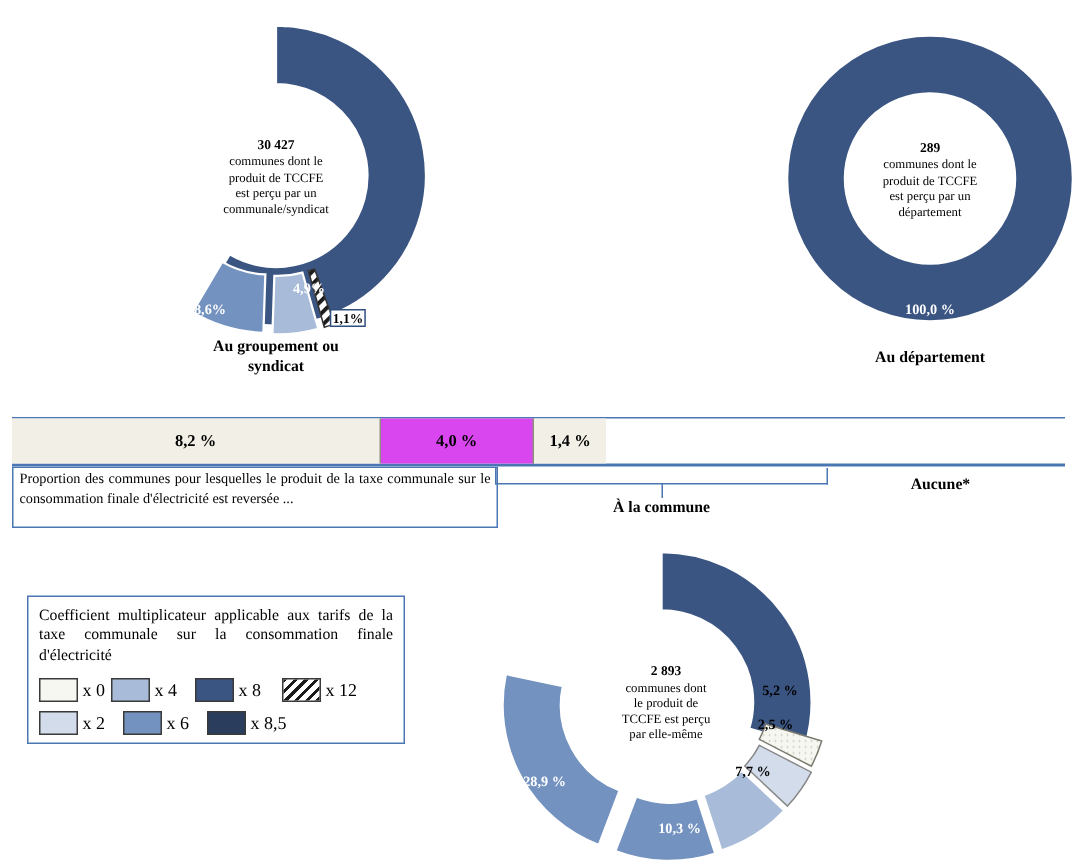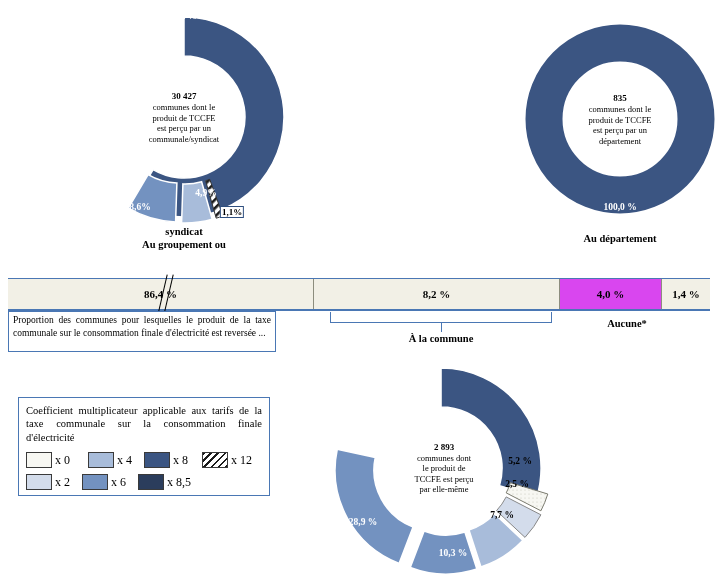--- a/index.html
+++ b/index.html
@@ -48,21 +48,21 @@
   .break-mark{
     position:absolute;left:150px;top:-5px;height:42px;width:16px;
   }
   .break-mark i{
     position:absolute;top:0;width:0;height:100%;
     border-left:1.4px solid #000;transform:rotate(13deg);
   }
 
   
   #caption-box{
-    position:absolute;left:8px;top:311px;width:268px;height:41px;
+    position:absolute;left:8px;top:311px;width:324px;height:41px;
     border:1.4px solid #4a77b4;box-sizing:border-box;
     font-size:9.5px;line-height:12.6px;text-align:justify;
     padding:2px 4px 16px 4px;background:#ffffff;font-family:Liberation Serif, serif;
   }
   .bracket{
     position:absolute;border:1.4px solid #4a77b4;border-top:none;
     box-sizing:border-box;
   }
   .bracket-stem{position:absolute;border-left:1.4px solid #4a77b4;}
   .bracket-label{
@@ -126,49 +126,42 @@
     <span class="txt">produit de TCCFE</span>
     <span class="txt">est perçu par un</span>
     <span class="txt">communale/syndicat</span>
   </div>
   <span class="slice-label on-dark" style="left:109px;top:8px;">84,7%</span>
   <span class="slice-label on-dark" style="left:65px;top:199px;">8,6%</span>
   <span class="slice-label on-dark" style="left:131px;top:185px;">4,9%</span>
   <span class="slice-label boxed" style="left:157px;top:204px;">1,1%</span>
 </div>
 <div class="chart-title" style="left:84px;top:225px;width:200px;">
+  <div>Au groupement ou</div>
   <div>syndicat</div>
-  <div>Au groupement ou</div>
 </div>
 
 <div class="donut-wrap" style="left:521px;top:20px;width:198px;height:198px;">
   <svg width="198" height="198" viewBox="0 0 198 198">
     <circle cx="99" cy="99" r="76" fill="none" stroke="#3b5582" stroke-width="37"></circle>
   </svg>
   <div class="donut-center">
-    <span class="num">835</span>
+    <span class="num">289</span>
     <span class="txt">communes dont le</span>
     <span class="txt">produit de TCCFE</span>
     <span class="txt">est perçu par un</span>
     <span class="txt">département</span>
   </div>
   <span class="slice-label on-dark" style="left:99px;top:187px;">100,0 %</span>
 </div>
 <div class="chart-title" style="left:520px;top:232px;width:200px;">
   <div>Au département</div>
 </div>
 
 <div id="bar-row">
-  <div class="bar-seg seg-fill seg-div" style="width:43.6%;">
-    <span class="break-mark">
-      <i style="left:4px;"></i>
-        <i style="left:10px;"></i>
-    </span>
-    <span>86,4 %</span>
-  </div>
   <div class="bar-seg seg-fill seg-div" style="width:35.0%;">
     <span>8,2 %</span>
   </div>
   <div class="bar-seg seg-white seg-div" style="width:14.6%;">
     <span>4,0 %</span>
   </div>
   <div class="bar-seg seg-fill" style="width:6.8%;">
     <span>1,4 %</span>
   </div>
 </div>
@@ -184,21 +177,21 @@
 <div class="bracket-label" style="left:627px;top:318px;">Aucune*</div>
 
 <div id="legend">
   <div class="ltitle">Coefficient multiplicateur applicable aux tarifs de la taxe communale sur la consommation finale d'électricité</div>
   <div class="lrows">
     <div class="lrow">
       <span class="litem">
         <span class="sw f-x0"></span>
         <span class="lbl">x 0</span>
       </span>
-      <span class="litem" style="margin-left:14px;">
+      <span class="litem" style="margin-left:0;">
         <span class="sw f-x4"></span>
         <span class="lbl">x 4</span>
       </span>
       <span class="litem" style="margin-left:8px;">
         <span class="sw f-x8"></span>
         <span class="lbl">x 8</span>
       </span>
       <span class="litem" style="margin-left:10px;">
         <span class="sw f-x12"></span>
         <span class="lbl">x 12</span>

